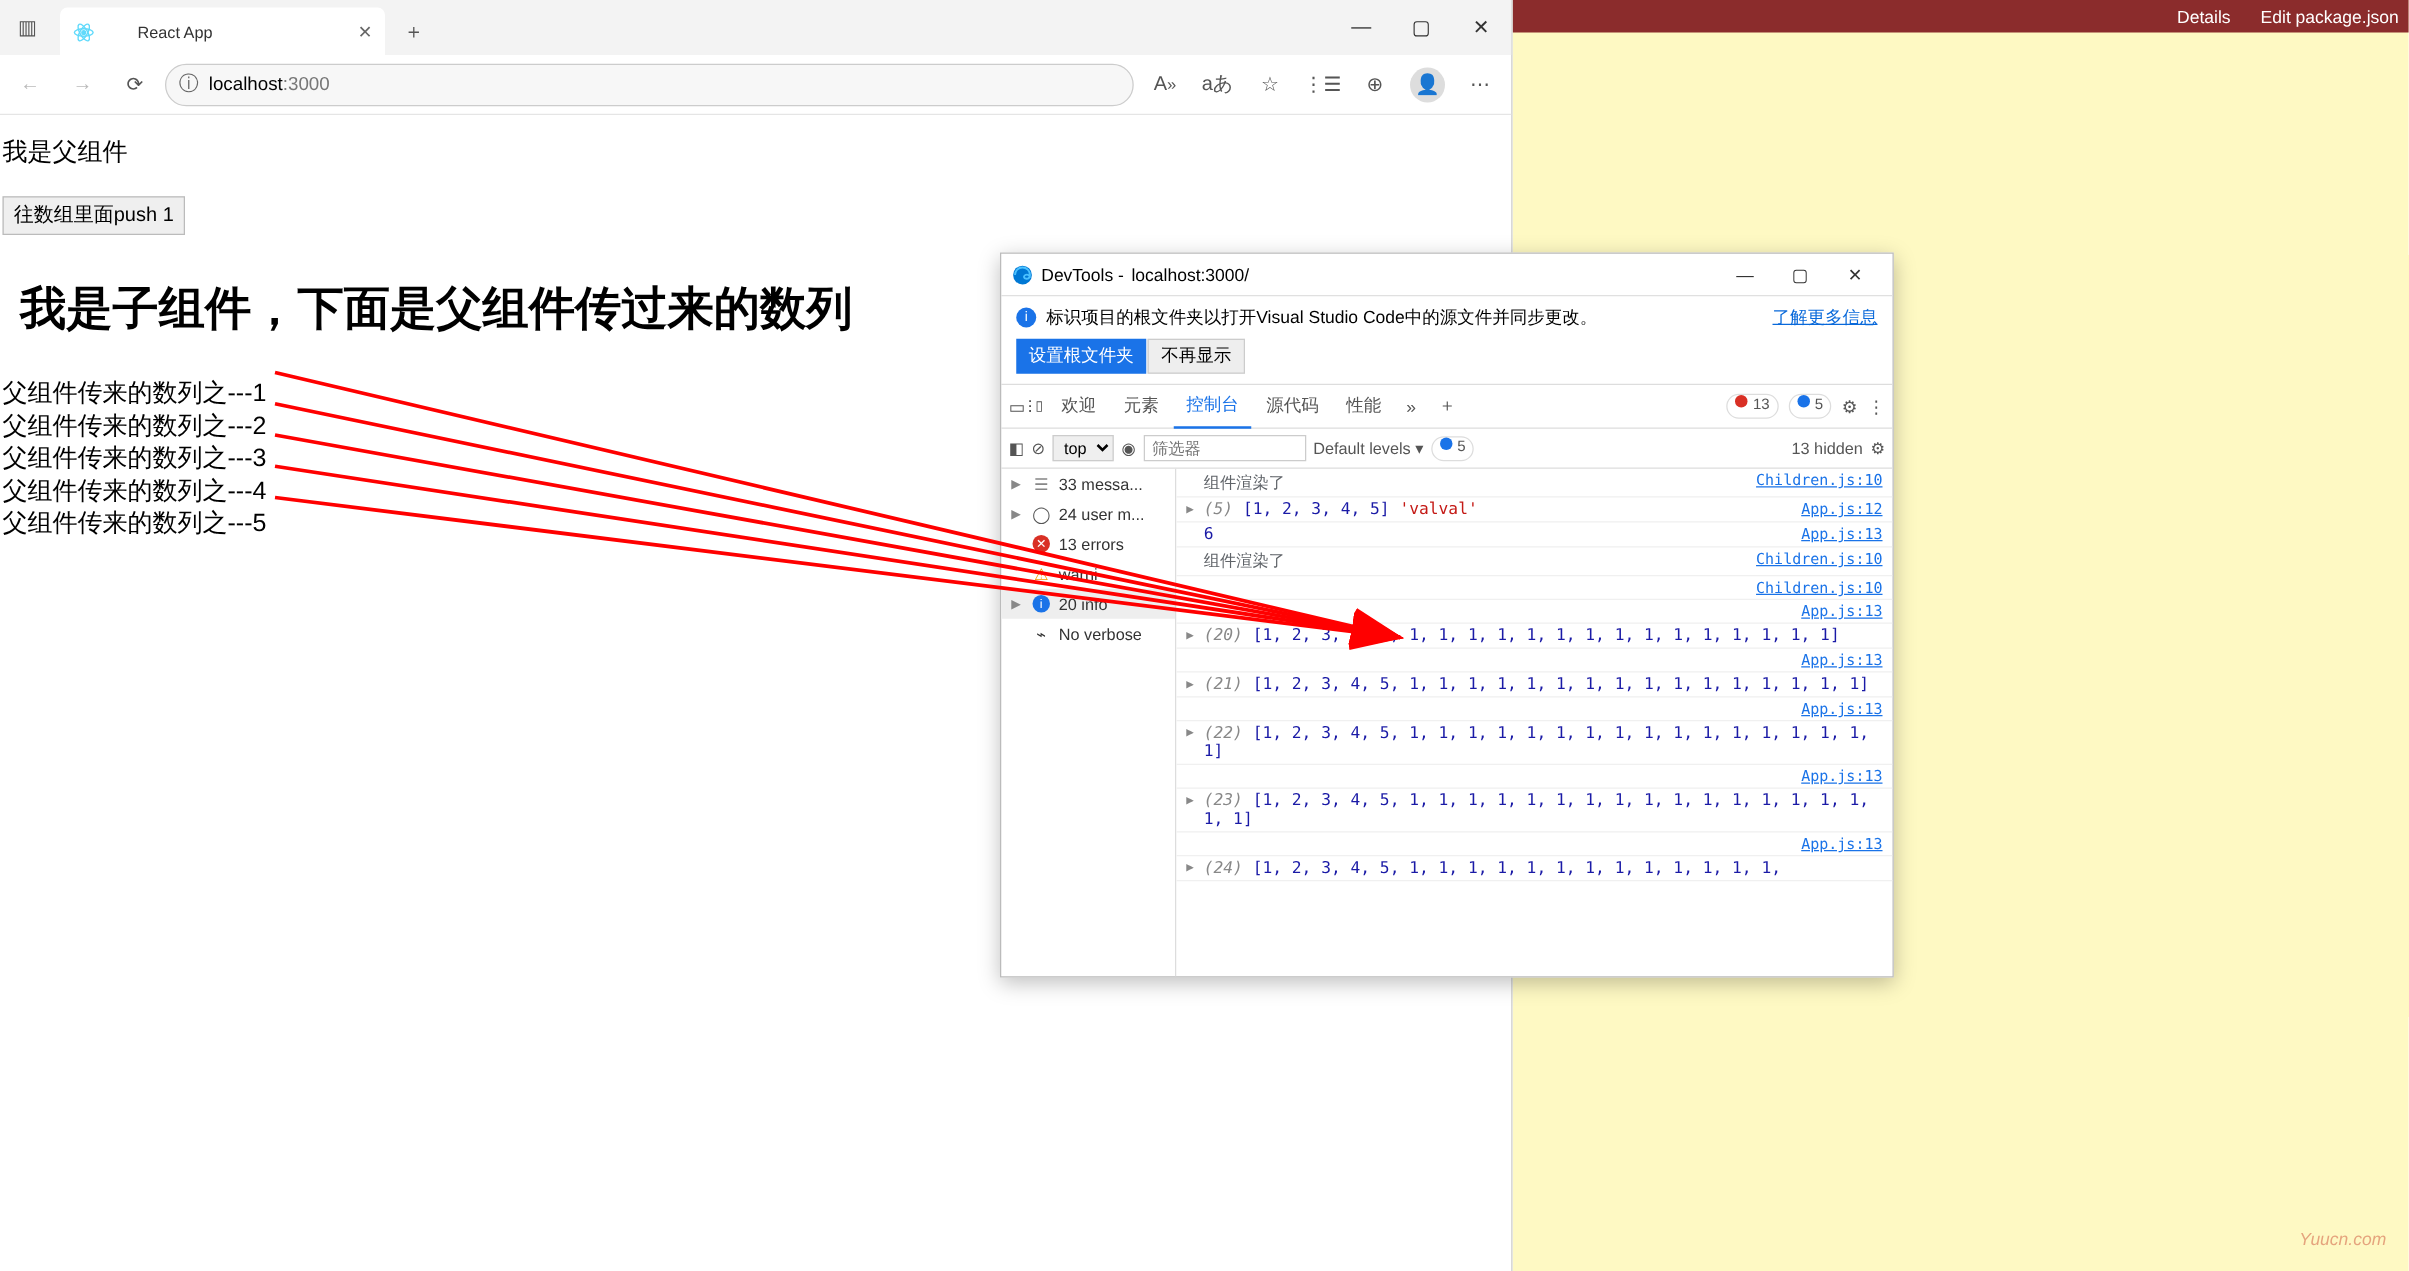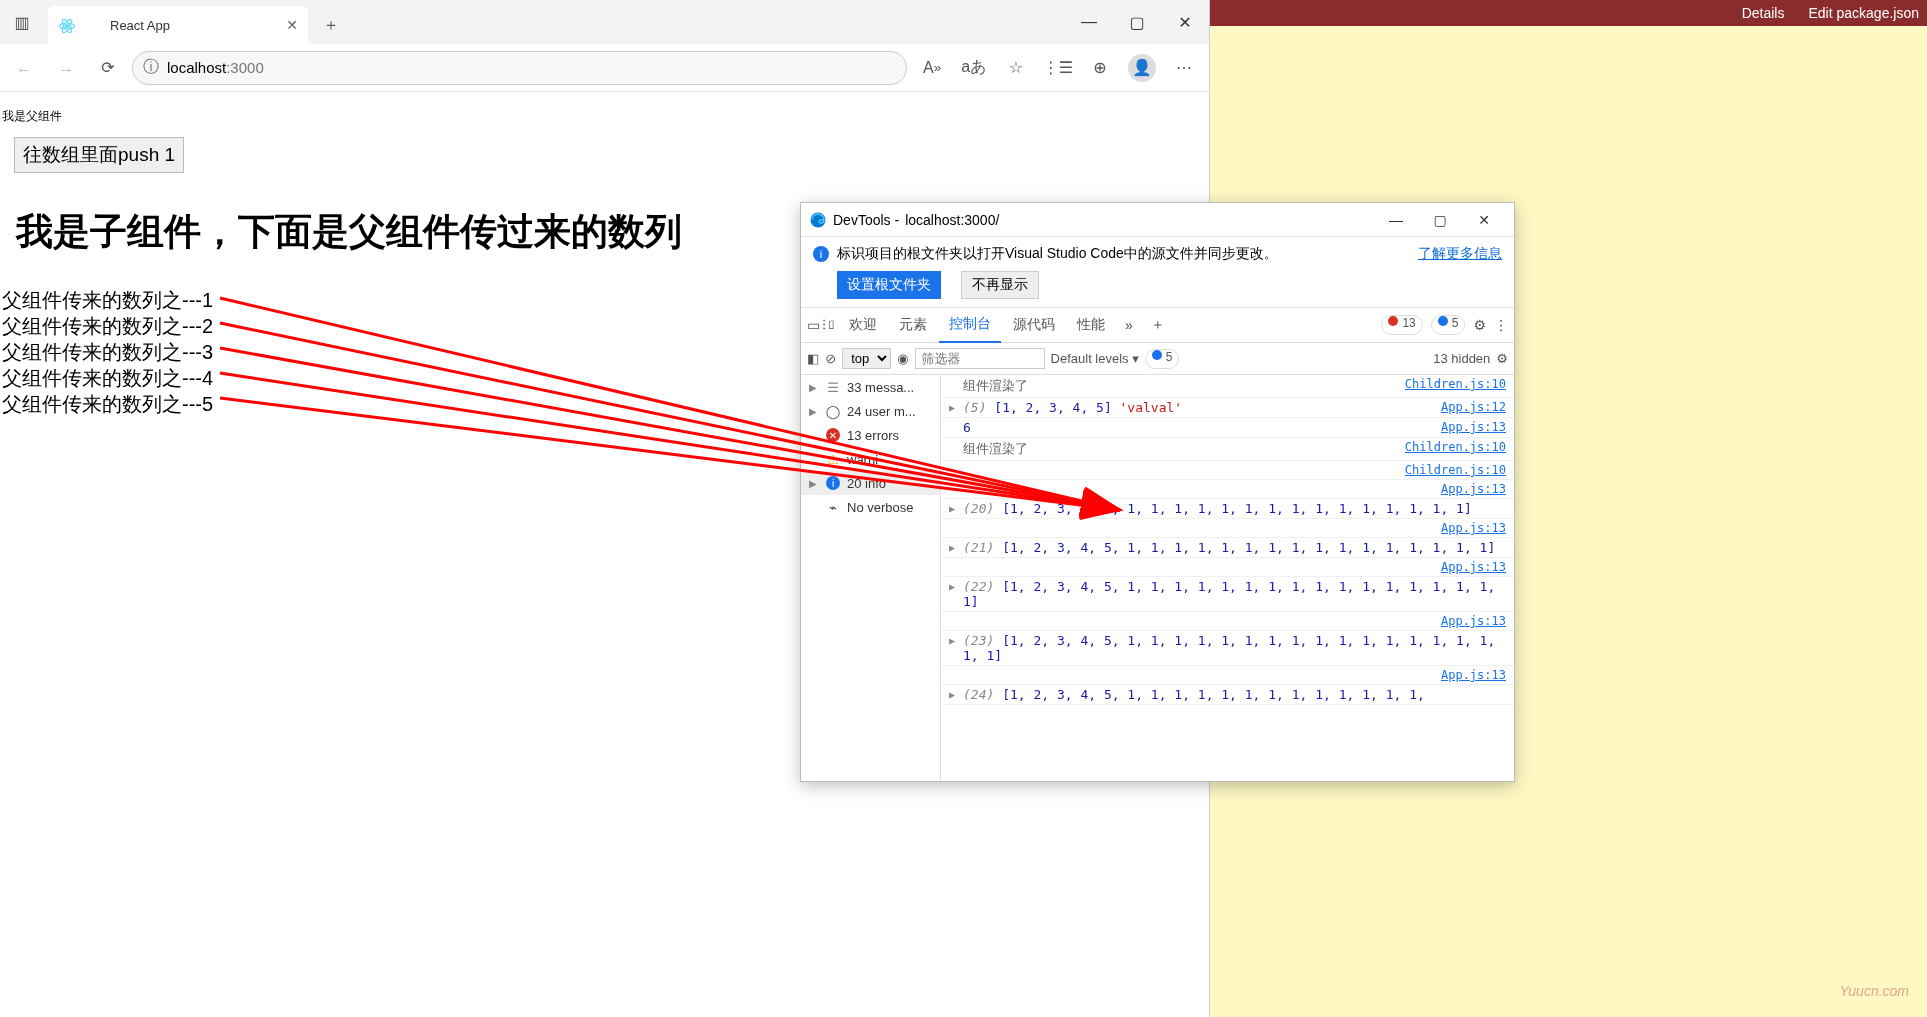--- a/index.html
+++ b/index.html
@@ -21,37 +21,37 @@
   .nav-btn.disabled { color: #bbb; }
   .urlbox { flex: 1; height: 34px; border: 1px solid #ccc; border-radius: 17px; background: #f7f7f7; display: flex; align-items: center; padding: 0 10px; gap: 8px; }
   .urlbox .info-icon { color: #666; }
   .urlbox .urltext { font-size: 15px; color: #333; }
   .urlbox .urltext .host { color: #000; }
   .urlbox .urltext .port { color: #777; }
   .right-icons { display: flex; align-items: center; gap: 4px; }
   .right-icons div { width: 38px; height: 38px; display: flex; align-items: center; justify-content: center; color: #555; }
   .avatar { width: 28px; height: 28px; border-radius: 50%; background: #ddd; display: flex; align-items: center; justify-content: center; }
   .page { padding: 16px 0 0 0; }
-  .parent-label { font-size: 12px; padding-left: 2px; margin-bottom: 12px; }
-  .push-btn { margin-left: 14px; font-size: 19px; padding: 4px 8px; border: 1px solid #bbb; background: #efefef; cursor: pointer; }
+  .parent-label { font-size: 20px; padding-left: 2px; margin-bottom: 22px; }
+  .push-btn { margin-left: 2px; font-size: 16px; padding: 4px 8px; border: 1px solid #bbb; background: #efefef; cursor: pointer; }
   .child-heading { font-family: Liberation Sans, sans-serif; font-size: 37px; font-weight: 900; margin-top: 34px; margin-bottom: 30px; padding-left: 16px; letter-spacing: 0; }
   .list-row { font-size: 20px; line-height: 26px; padding-left: 2px; }
   
   .editor { position: absolute; left: 1210px; top: 0; right: 0; height: 1017px; background: #fef9c3; text-align: right; }
   .editor-top { height: 26px; background: #8b2c2c; display: flex; align-items: center; justify-content: flex-end; padding-right: 8px; gap: 24px; color: #fff; font-size: 14px; }
   
   .devtools { position: absolute; left: 800px; top: 202px; width: 715px; height: 580px; background: #fff; border: 1px solid #bbb; box-shadow: 0 4px 16px rgba(0,0,0,.25); display: flex; flex-direction: column; }
   .dt-title { height: 34px; display: flex; align-items: center; padding: 0 8px; gap: 6px; border-bottom: 1px solid #e0e0e0; font-size: 14px; }
   .dt-edge-icon { width: 18px; height: 18px; }
   .dt-winctl { margin-left: auto; display: flex; gap: 0; }
   .dt-winctl div { width: 44px; height: 30px; display: flex; align-items: center; justify-content: center; color: #333; }
   .dt-infobar { padding: 8px 12px; display: flex; align-items: center; gap: 8px; font-size: 14px; flex-wrap: wrap; }
   .dt-infobar .info-badge { width: 16px; height: 16px; border-radius: 50%; background: #1a73e8; color: #fff; display: flex; align-items: center; justify-content: center; font-size: 11px; }
   .dt-infobar .learnmore { margin-left: auto; color: #0969da; text-decoration: underline; }
-  .dt-actions { padding: 0 12px 8px; display: flex; gap: 20px; margin-left: 24px; }
+  .dt-actions { padding: 0 12px 8px; display: flex; gap: 1px; }
   .dt-btn-blue { background: #1a73e8; color: #fff; border: none; padding: 4px 10px; font-size: 14px; }
   .dt-btn-gray { background: #eee; border: 1px solid #ccc; padding: 4px 10px; font-size: 14px; }
   .dt-tabs { height: 36px; border-top: 1px solid #ddd; border-bottom: 1px solid #ddd; display: flex; align-items: center; padding: 0 6px; gap: 2px; font-size: 14px; color: #555; }
   .dt-tab { padding: 0 10px; height: 36px; display: flex; align-items: center; cursor: pointer; }
   .dt-tab.active { color: #1a73e8; border-bottom: 2px solid #1a73e8; }
   .dt-tabs .badges { margin-left: auto; display: flex; gap: 8px; align-items: center; }
   .pill { display: flex; align-items: flex-start; gap: 4px; border: 1px solid #ddd; border-radius: 10px; padding: 0 6px; font-size: 12px; height: 20px; }
   .dot-red { width: 10px; height: 10px; border-radius: 50%; background: #d93025; }
   .dot-blue { width: 10px; height: 10px; border-radius: 50%; background: #1a73e8; }
   .dt-toolbar { height: 32px; display: flex; align-items: center; padding: 0 6px; gap: 6px; border-bottom: 1px solid #ddd; font-size: 13px; color: #555; }

